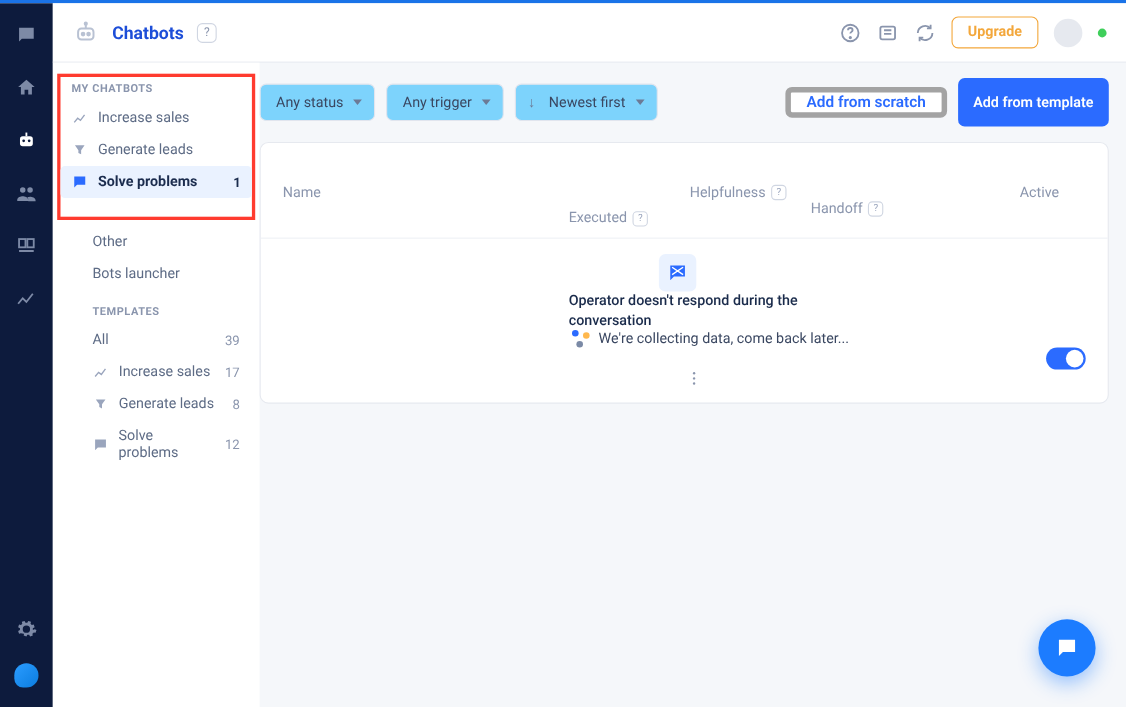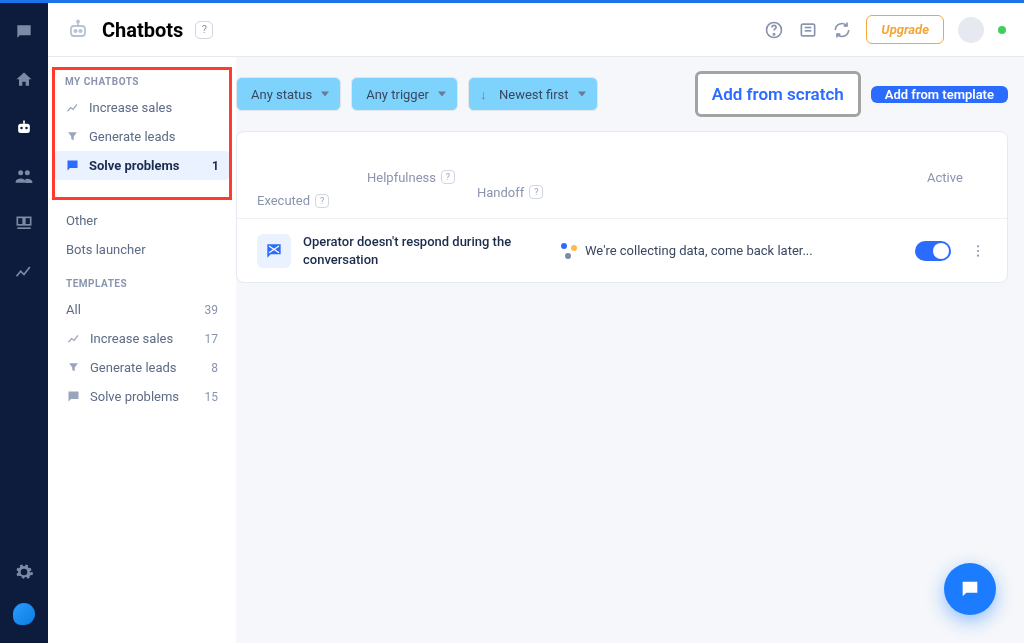--- a/index.html
+++ b/index.html
@@ -6,60 +6,60 @@
 body { background:#f5f7fa; width:1024px; height:643px; overflow:hidden; position:relative; border-top:3px solid #1a73e8; }
 .nav-rail { position:absolute; left:0; top:0; bottom:0; width:48px; background:#0d1b3d; display:flex; flex-direction:column; align-items:center; padding-top:18px; gap:26px; }
 .nav-rail .nav-ico { width:22px; height:22px; display:flex; align-items:center; justify-content:center; color:#7d8aa6; cursor:pointer; }
 .nav-rail .nav-ico.active { color:#fff; }
 .nav-rail .bottom { margin-top:auto; margin-bottom:18px; display:flex; flex-direction:column; gap:20px; align-items:center; }
 .nav-rail svg { width:20px; height:20px; }
 .logo-blob { width:22px; height:22px; border-radius:50% 50% 50% 8px; background:linear-gradient(135deg,#2b9cff,#0b7de0); }
 
 .topbar { position:absolute; left:48px; right:0; top:0; height:54px; background:#fff; border-bottom:1px solid #e6e9ef; display:flex; align-items:center; padding:0 18px; gap:12px; }
 .topbar .bot-logo { width:24px; height:24px; display:flex; align-items:center; justify-content:center; color:#b9c2d3; }
-.topbar h1 { font-size:20px; font-weight:700; color:#000000; }
+.topbar h1 { font-size:16px; font-weight:700; color:#1d4ed8; }
 .help-dot { width:18px; height:18px; border:1px solid #d0d6e2; border-radius:5px; display:flex; align-items:center; justify-content:center; font-size:11px; color:#8a95ad; cursor:pointer; }
 .topbar .right { margin-left:auto; display:flex; align-items:center; gap:14px; }
 .icn-btn { width:20px; height:20px; color:#8a95ad; cursor:pointer; display:flex; align-items:center; justify-content:center; }
-.upgrade-btn { border:1.5px solid #f3a73b; color:#f3a73b; background:#fff; font-weight:700; font-size:13px; padding:6px 14px; border-radius:6px; cursor:pointer;font-style:italic; }
+.upgrade-btn { border:1.5px solid #f3a73b; color:#f3a73b; background:#fff; font-weight:700; font-size:13px; padding:6px 14px; border-radius:6px; cursor:pointer; }
 .avatar { width:26px; height:26px; border-radius:50%; background:#e6e9ef; }
 .status-dot { width:8px; height:8px; border-radius:50%; background:#3fcf5b; }
 
 .sidebar { position:absolute; left:48px; top:54px; bottom:0; width:188px; background:#fff; padding:10px 0; }
 .sidebar-section { border:3px solid transparent; margin:0 4px 6px; padding:2px 0 17px; }
 .sidebar-section.highlighted { border-color:#ff3b2f; }
 .section-hdr { font-size:10px; letter-spacing:.5px; font-weight:700; color:#8a95ad; padding:4px 10px 6px; }
 .sb-item { display:flex; align-items:center; gap:9px; padding:7px 10px; font-size:13px; color:#5d6b85; cursor:pointer; border-radius:4px; }
 .sb-item .ico { width:15px; height:15px; display:flex; align-items:center; justify-content:center; color:#9aa5bd; }
 .sb-item.active { background:#eaf2ff; color:#1b2c4e; font-weight:700; }
 .sb-item.active .ico { color:#2b6bff; }
 .sb-item .cnt { margin-left:auto; font-size:12px; color:#8a95ad; }
 .sb-item.active .cnt { color:#1b2c4e; }
-.templates-wrap { padding:0 8px; }
+.templates-wrap { padding:0 8px;margin-left:18px; }
 
 .main { position:absolute; left:236px; right:16px; top:54px; bottom:0; padding:14px 0 0; }
 .toolbar { display:flex; align-items:center; gap:10px; margin-bottom:14px; }
 .dd { background:#7dd3fc; border:1px solid #e1e5ee; border-radius:6px; height:34px; display:flex; align-items:center; padding:0 28px 0 14px; font-size:13px; color:#3a4761; position:relative; cursor:pointer; }
 .dd::after { content:""; position:absolute; right:11px; top:50%; width:0;height:0;border-left:4px solid transparent;border-right:4px solid transparent;border-top:5px solid #6c7a96; transform:translateY(-50%);}
 .dd.sort { padding-left:30px;}
 .dd.sort::before { content:"↓"; position:absolute; left:11px; color:#6c7a96; font-size:13px;}
 .toolbar .spacer{flex:1;}
-.btn-scratch{background:#fff;border:3px solid #a3a3a3;color:#2b6bff;font-weight:600;font-size:17px;padding:0 14px;height:46px;border-radius:6px;cursor:pointer;}
-.btn-template{background:#2b6bff;border:none;color:#fff;font-weight:600;font-size:13px;padding:0 14px;height:17px;border-radius:6px;cursor:pointer;}
+.btn-scratch{background:#fff;border:5px solid #a3a3a3;color:#2b6bff;font-weight:600;font-size:14px;padding:0 14px;height:28px;border-radius:6px;cursor:pointer;}
+.btn-template{background:#2b6bff;border:none;color:#fff;font-weight:600;font-size:13px;padding:0 14px;height:44px;border-radius:6px;cursor:pointer;}
 
 .panel { background:#fff; border:1px solid #e6e9ef; border-radius:8px; }
 .panel-head { display:flex; align-items:center; padding:14px 20px 10px; font-size:13px; color:#8a95ad; border-bottom:1px solid #eef1f6;}
 .col-name{flex:0 0 260px;}
 .col-exec{flex:0 0 110px; display:flex; align-items:center; gap:5px;margin-top:47px;}
 .col-help{flex:0 0 110px; display:flex; align-items:center; gap:5px;}
 .col-hand{flex:0 0 100px; display:flex; align-items:center; gap:5px;margin-top:30px;}
 .col-active{flex:0 0 60px; margin-left:auto;}
 .qm { width:14px;height:14px;border:1px solid #d0d6e2;border-radius:4px;display:inline-flex;align-items:center;justify-content:center;font-size:9px;color:#9aa5bd;}
 
-.row { display:flex; align-items:center; padding:14px 20px; }
+.row { display:flex; align-items:center; padding:14px 20px;flex-direction:column; }
 .row-icon { width:34px;height:34px;border-radius:6px;background:#eaf2ff;display:flex;align-items:center;justify-content:center;color:#2b6bff;margin-right:12px;}
 .row-name { font-size:13px; color:#1a2b4b; font-weight:500; max-width:210px; line-height:1.35;}
 .collecting { display:flex; align-items:center; gap:8px; font-size:13px; color:#3a4761; margin-left:48px;text-align:right;}
 .collecting .dots { width:16px;height:16px; position:relative;}
 .collecting .dots span{position:absolute;width:6px;height:6px;border-radius:50%;}
 .collecting .dots span:nth-child(1){background:#2b6bff;left:0;top:0;}
 .collecting .dots span:nth-child(2){background:#ffb84d;right:0;top:2px;}
 .collecting .dots span:nth-child(3){background:#7b8aa6;left:4px;bottom:0;}
 .toggle { margin-left:auto; width:36px; height:20px; border-radius:20px; background:#2b6bff; position:relative; cursor:pointer;}
 .toggle::after{content:"";position:absolute;right:2px;top:2px;width:16px;height:16px;border-radius:50%;background:#fff;}
@@ -217,21 +217,21 @@
       <span>Generate leads</span>
       <span class="cnt">8</span>
     </div>
     <div class="sb-item">
       <span class="ico">
           <svg viewBox="0 0 24 24" fill="currentColor">
             <path d="M4 4h16v12H8l-4 4V4z"></path>
           </svg>
         </span>
       <span>Solve problems</span>
-      <span class="cnt">15</span>
+      <span class="cnt">12</span>
     </div>
   </div>
 </div>
 
 <div class="main">
   <div class="toolbar">
     <div class="dd">
         <span>Any status</span>
       </div>
     <div class="dd">
@@ -240,20 +240,21 @@
     <div class="dd sort">
         <span>Newest first</span>
       </div>
     <div class="spacer"></div>
     <button class="btn-scratch">Add from scratch</button>
     <button class="btn-template">Add from template</button>
   </div>
 
   <div class="panel">
     <div class="panel-head">
+      <div class="col-name">Name</div>
       <div class="col-exec">
           <span>Executed</span>
           <span class="qm">?</span>
         </div>
       <div class="col-help">
           <span>Helpfulness</span>
           <span class="qm">?</span>
         </div>
       <div class="col-hand">
           <span>Handoff</span>

